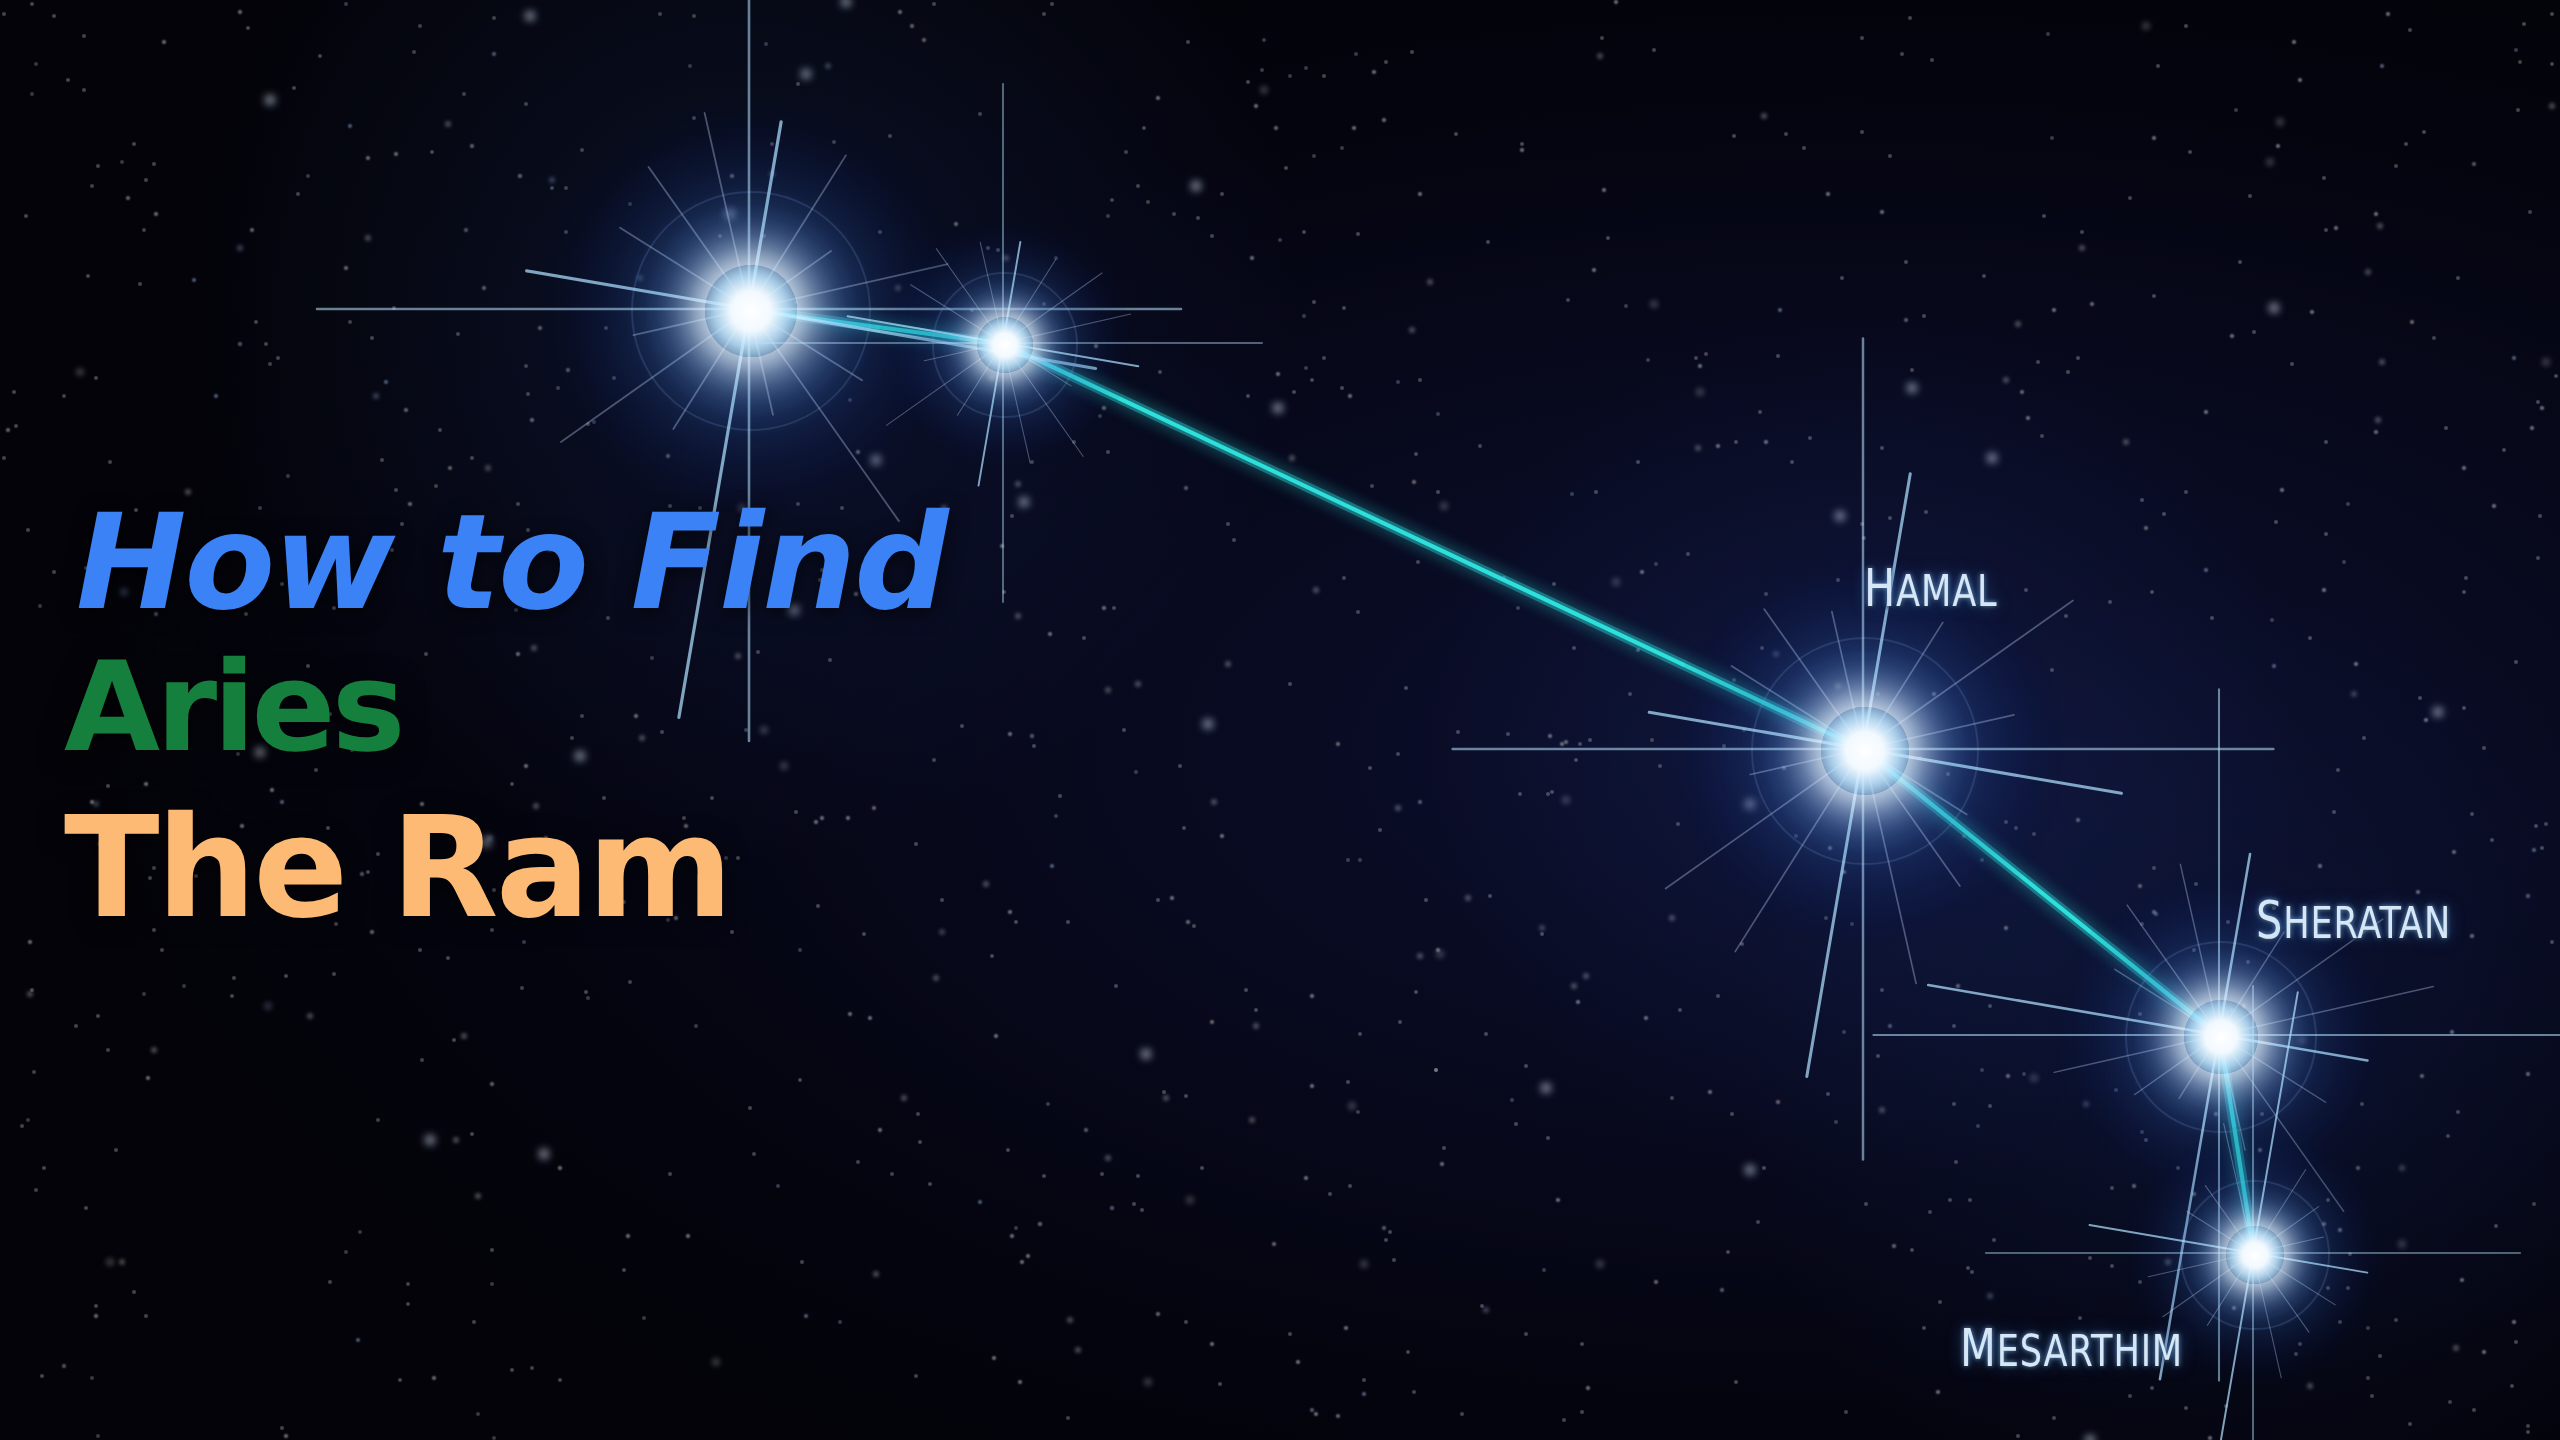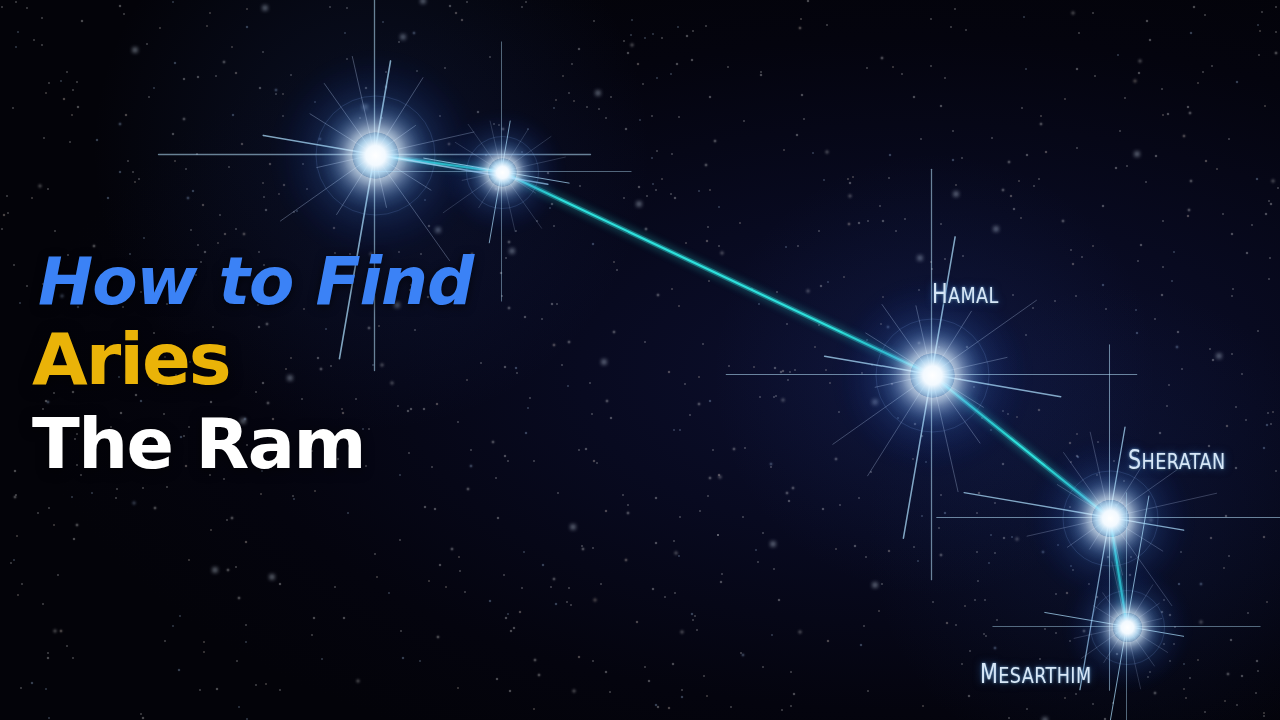--- a/index.html
+++ b/index.html
@@ -118,33 +118,33 @@
     font-size: 66px;
     line-height: 1.02;
     color: #3b82f6;
     letter-spacing: -1px;
     margin: 0 0 8px 6px;
     text-shadow: 0 2px 10px rgba(0,0,0,0.65);
   }
   .bigtitle {
     font-family: "DejaVu Sans", sans-serif;
     font-weight: bold;
-    font-size: 72px;
+    font-size: 62px;
     line-height: 1.0;
-    color: #eab308;
+    color: #15803d;
     letter-spacing: -2px;
     margin: 0 0 10px 0;
     text-shadow: 0 2px 14px rgba(0,0,0,0.6);
   }
   .subtitle {
     font-family: "DejaVu Sans", sans-serif;
     font-weight: bold;
     font-size: 70px;
     line-height: 1.14;
-    color: #ffffff;
+    color: #fdba74;
     letter-spacing: -1.5px;
     margin: 0;
     text-shadow: 0 2px 12px rgba(0,0,0,0.6);
   }
   .subtitle span { display: block; }
 </style>
 </head>
 <body>
 
 <div id="stage">

